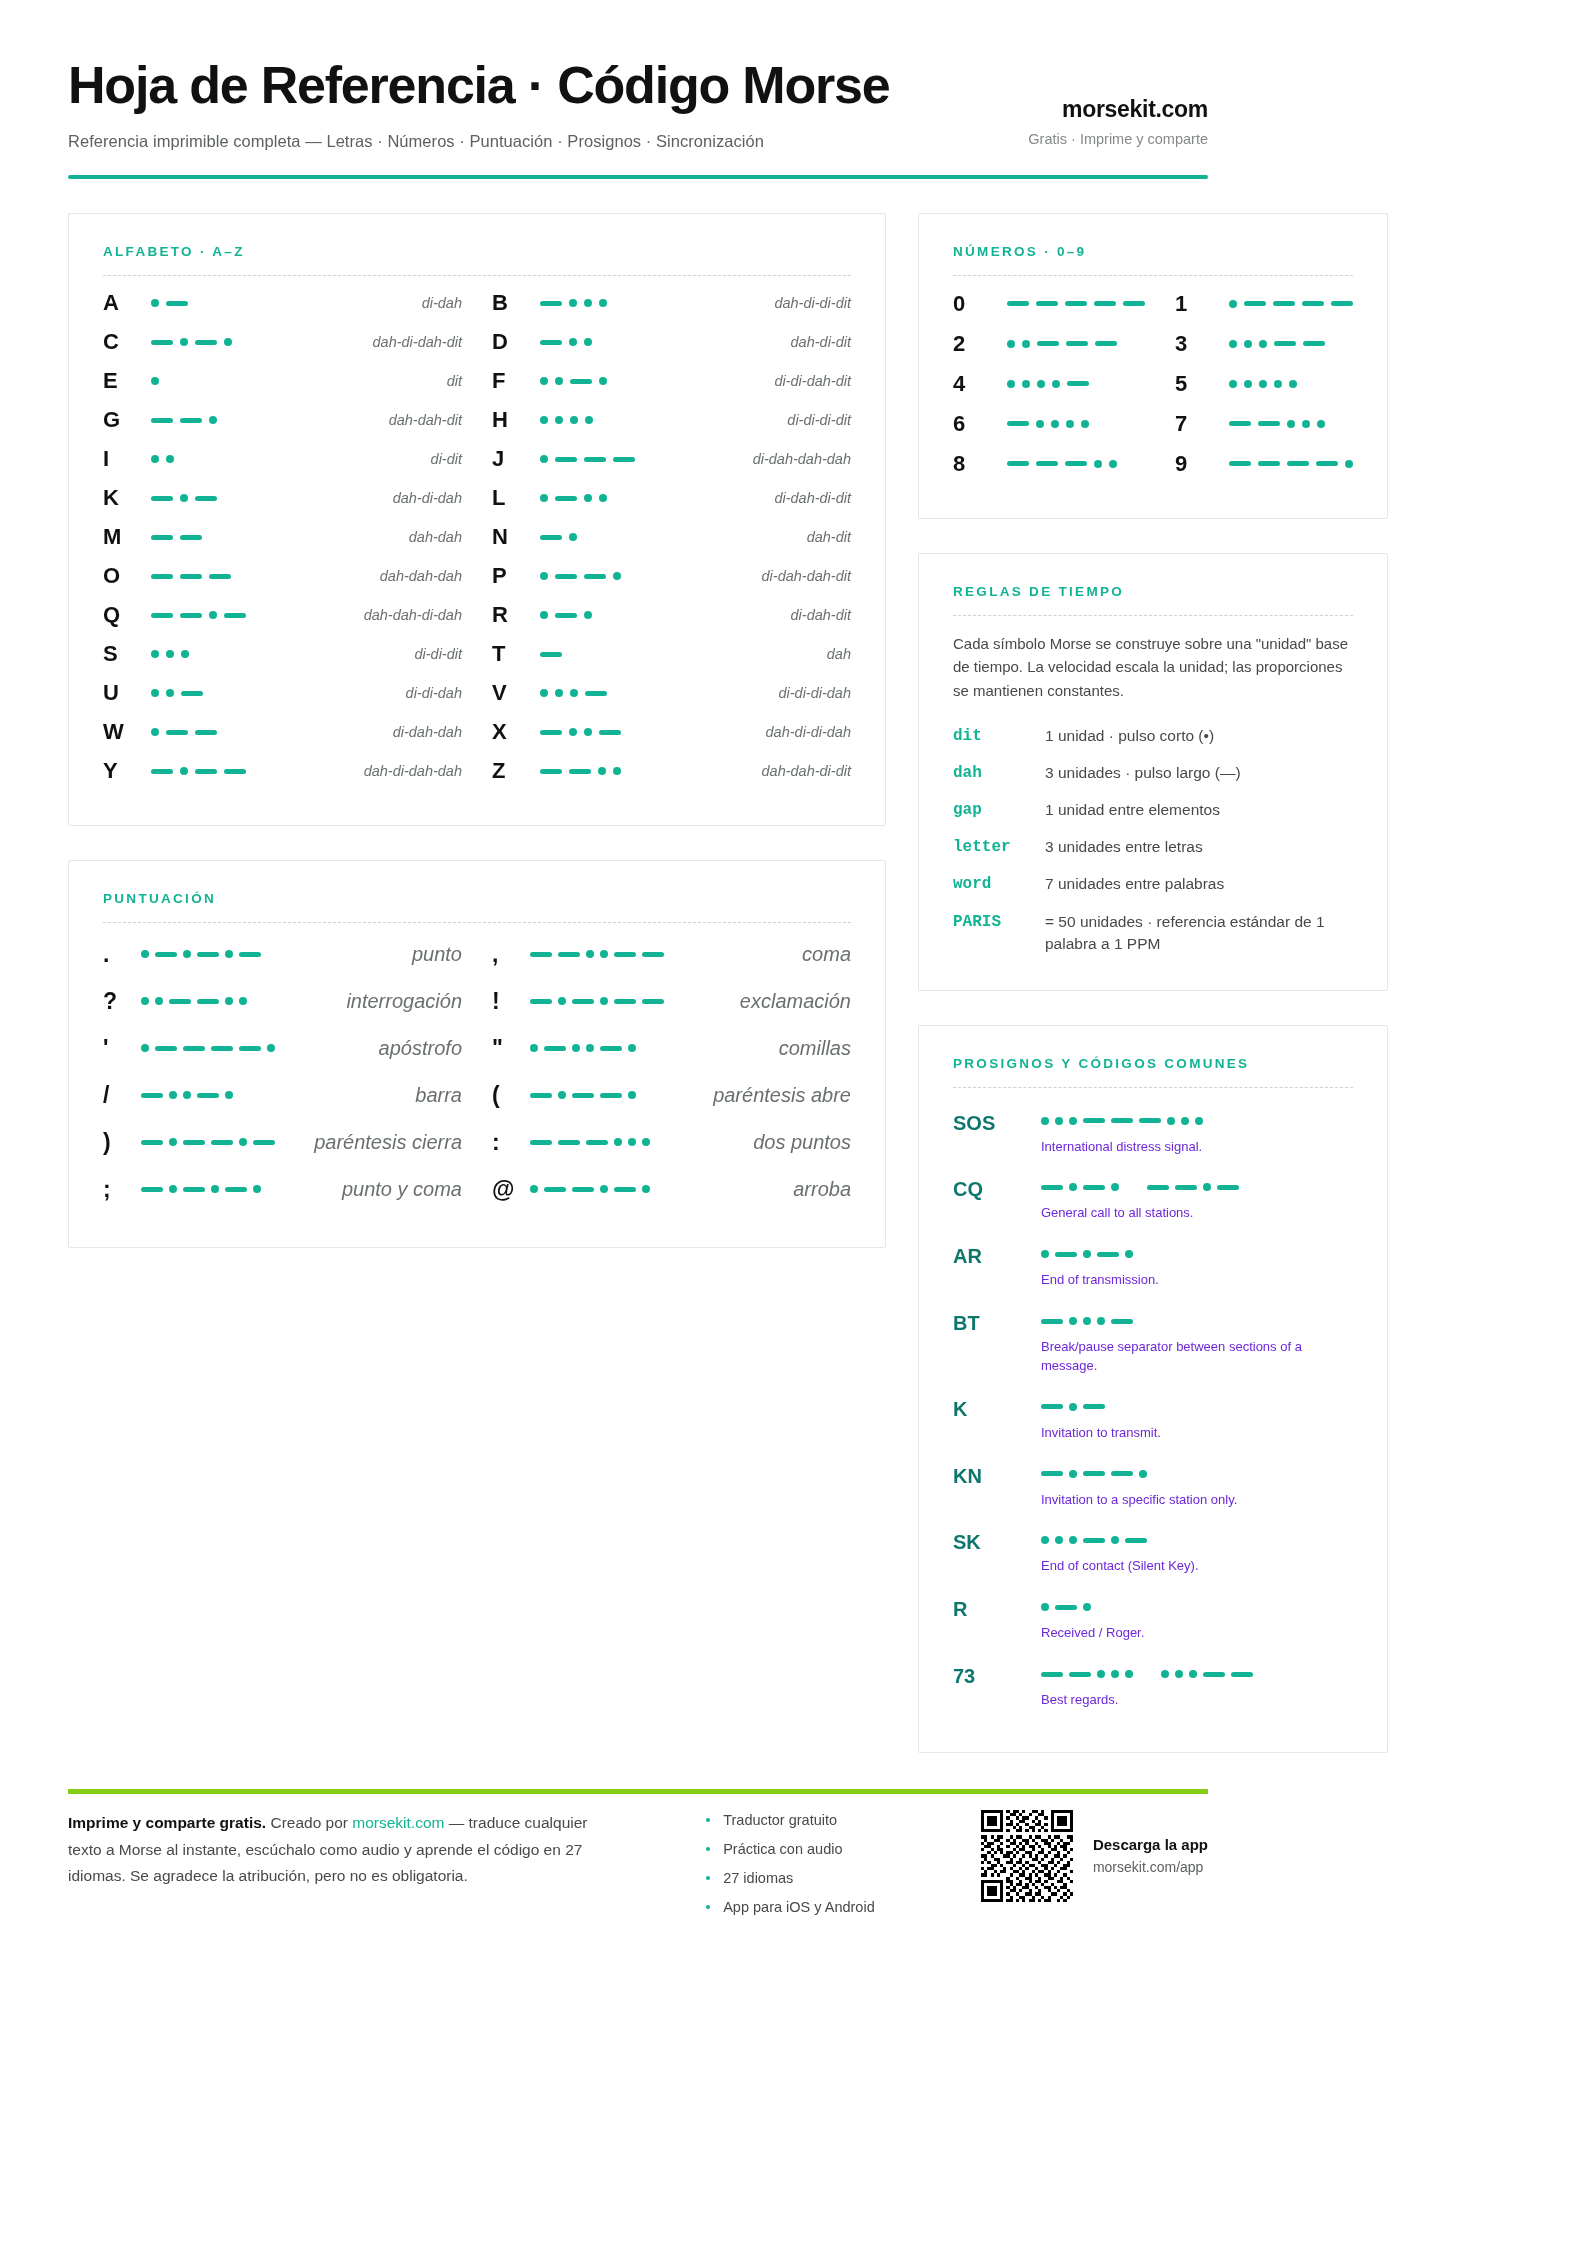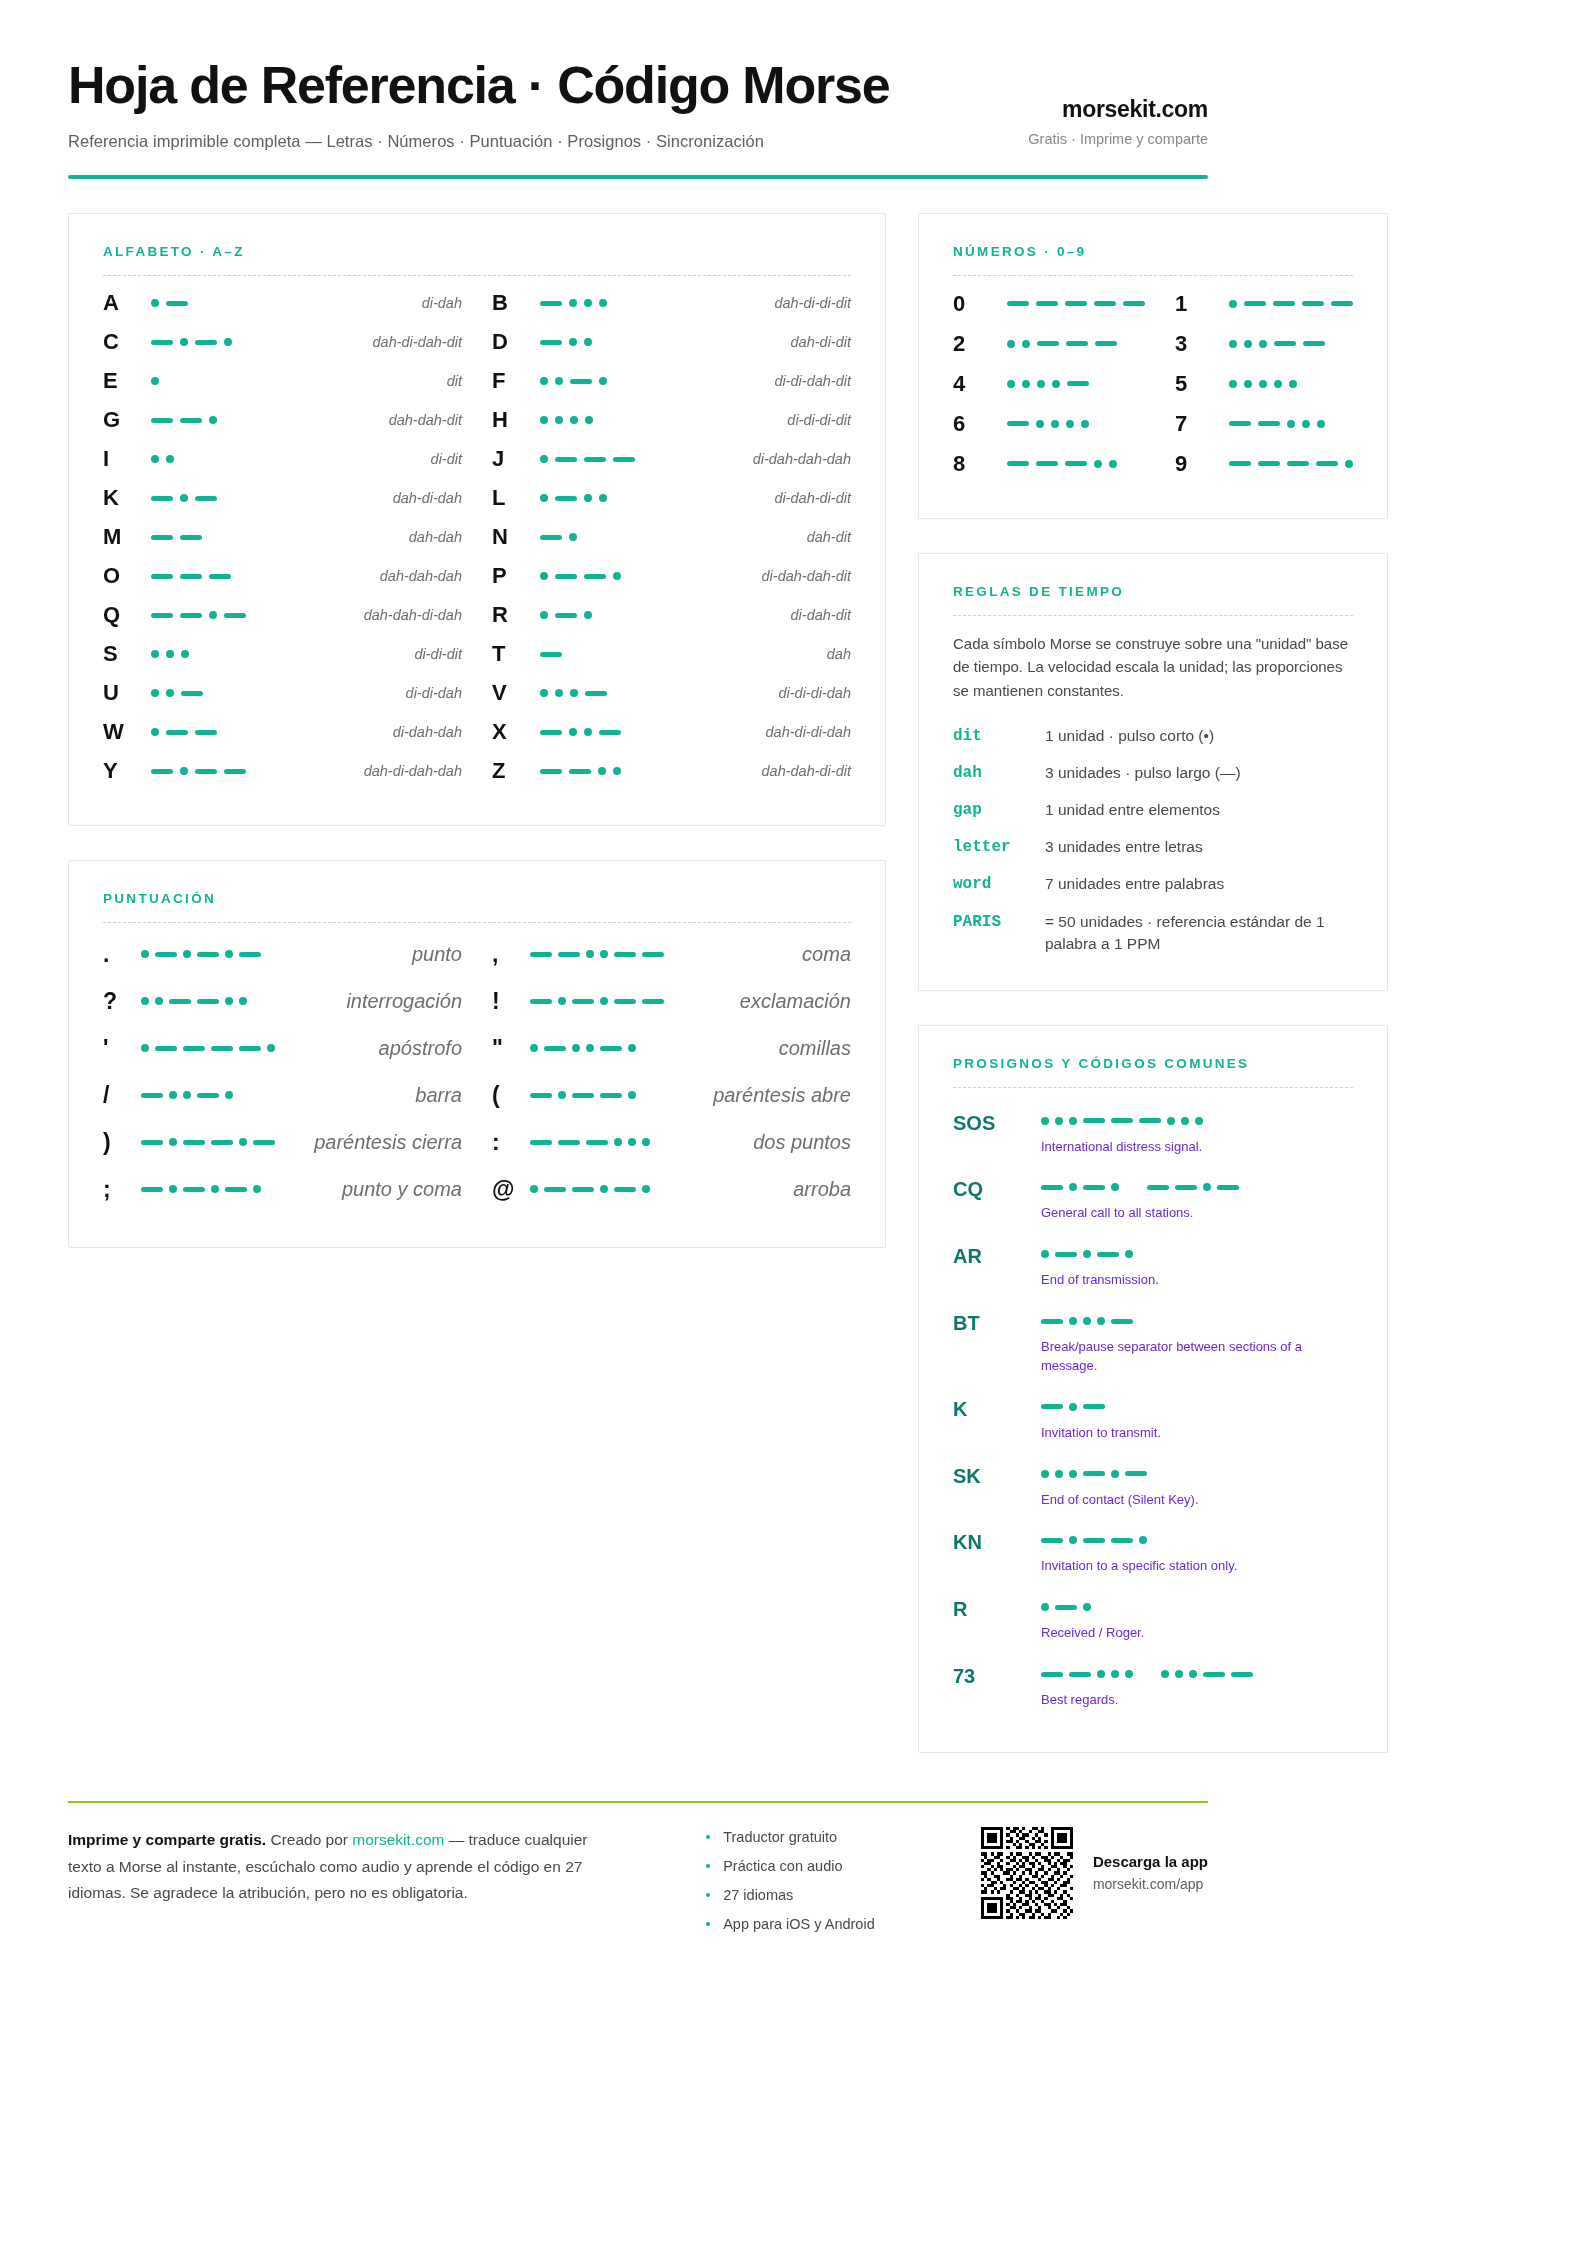--- a/index.html
+++ b/index.html
@@ -207,23 +207,23 @@
   .prosign-meaning {
     margin-top: 8px;
     font-size: 13px;
     color: #6d28d9;
     line-height: 1.45;
     max-width: 330px;
   }
 
   
   .footer {
-    margin-top: 48px;
-    border-top: 2px solid #84cc16;
-    padding-top: 24px;
+    margin-top: 36px;
+    border-top: 5px solid #84cc16;
+    padding-top: 16px;
     display: flex;
     align-items: flex-start;
     justify-content: space-between;
   }
   .footer-note {
     font-size: 15.5px;
     line-height: 1.72;
     color: #46494b;
     max-width: 540px;
   }
@@ -867,44 +867,44 @@
               <div class="prosign-body">
                 <div class="prosign-pattern">
                   <span class="dash"></span>
                   <span class="dot"></span>
                   <span class="dash"></span>
                 </div>
                 <div class="prosign-meaning">Invitation to transmit.</div>
               </div>
             </div>
             <div class="prosign-row">
+              <div class="prosign-code">KN</div>
+              <div class="prosign-body">
+                <div class="prosign-pattern">
+                  <span class="dash"></span>
+                  <span class="dot"></span>
+                  <span class="dash"></span>
+                  <span class="dash"></span>
+                  <span class="dot"></span>
+                </div>
+                <div class="prosign-meaning">Invitation to a specific station only.</div>
+              </div>
+            </div>
+            <div class="prosign-row">
               <div class="prosign-code">SK</div>
               <div class="prosign-body">
                 <div class="prosign-pattern">
                   <span class="dot"></span>
                   <span class="dot"></span>
                   <span class="dot"></span>
                   <span class="dash"></span>
                   <span class="dot"></span>
                   <span class="dash"></span>
                 </div>
                 <div class="prosign-meaning">End of contact (Silent Key).</div>
-              </div>
-            </div>
-            <div class="prosign-row">
-              <div class="prosign-code">KN</div>
-              <div class="prosign-body">
-                <div class="prosign-pattern">
-                  <span class="dash"></span>
-                  <span class="dot"></span>
-                  <span class="dash"></span>
-                  <span class="dash"></span>
-                  <span class="dot"></span>
-                </div>
-                <div class="prosign-meaning">Invitation to a specific station only.</div>
               </div>
             </div>
             <div class="prosign-row">
               <div class="prosign-code">R</div>
               <div class="prosign-body">
                 <div class="prosign-pattern">
                   <span class="dot"></span>
                   <span class="dash"></span>
                   <span class="dot"></span>
                 </div>

